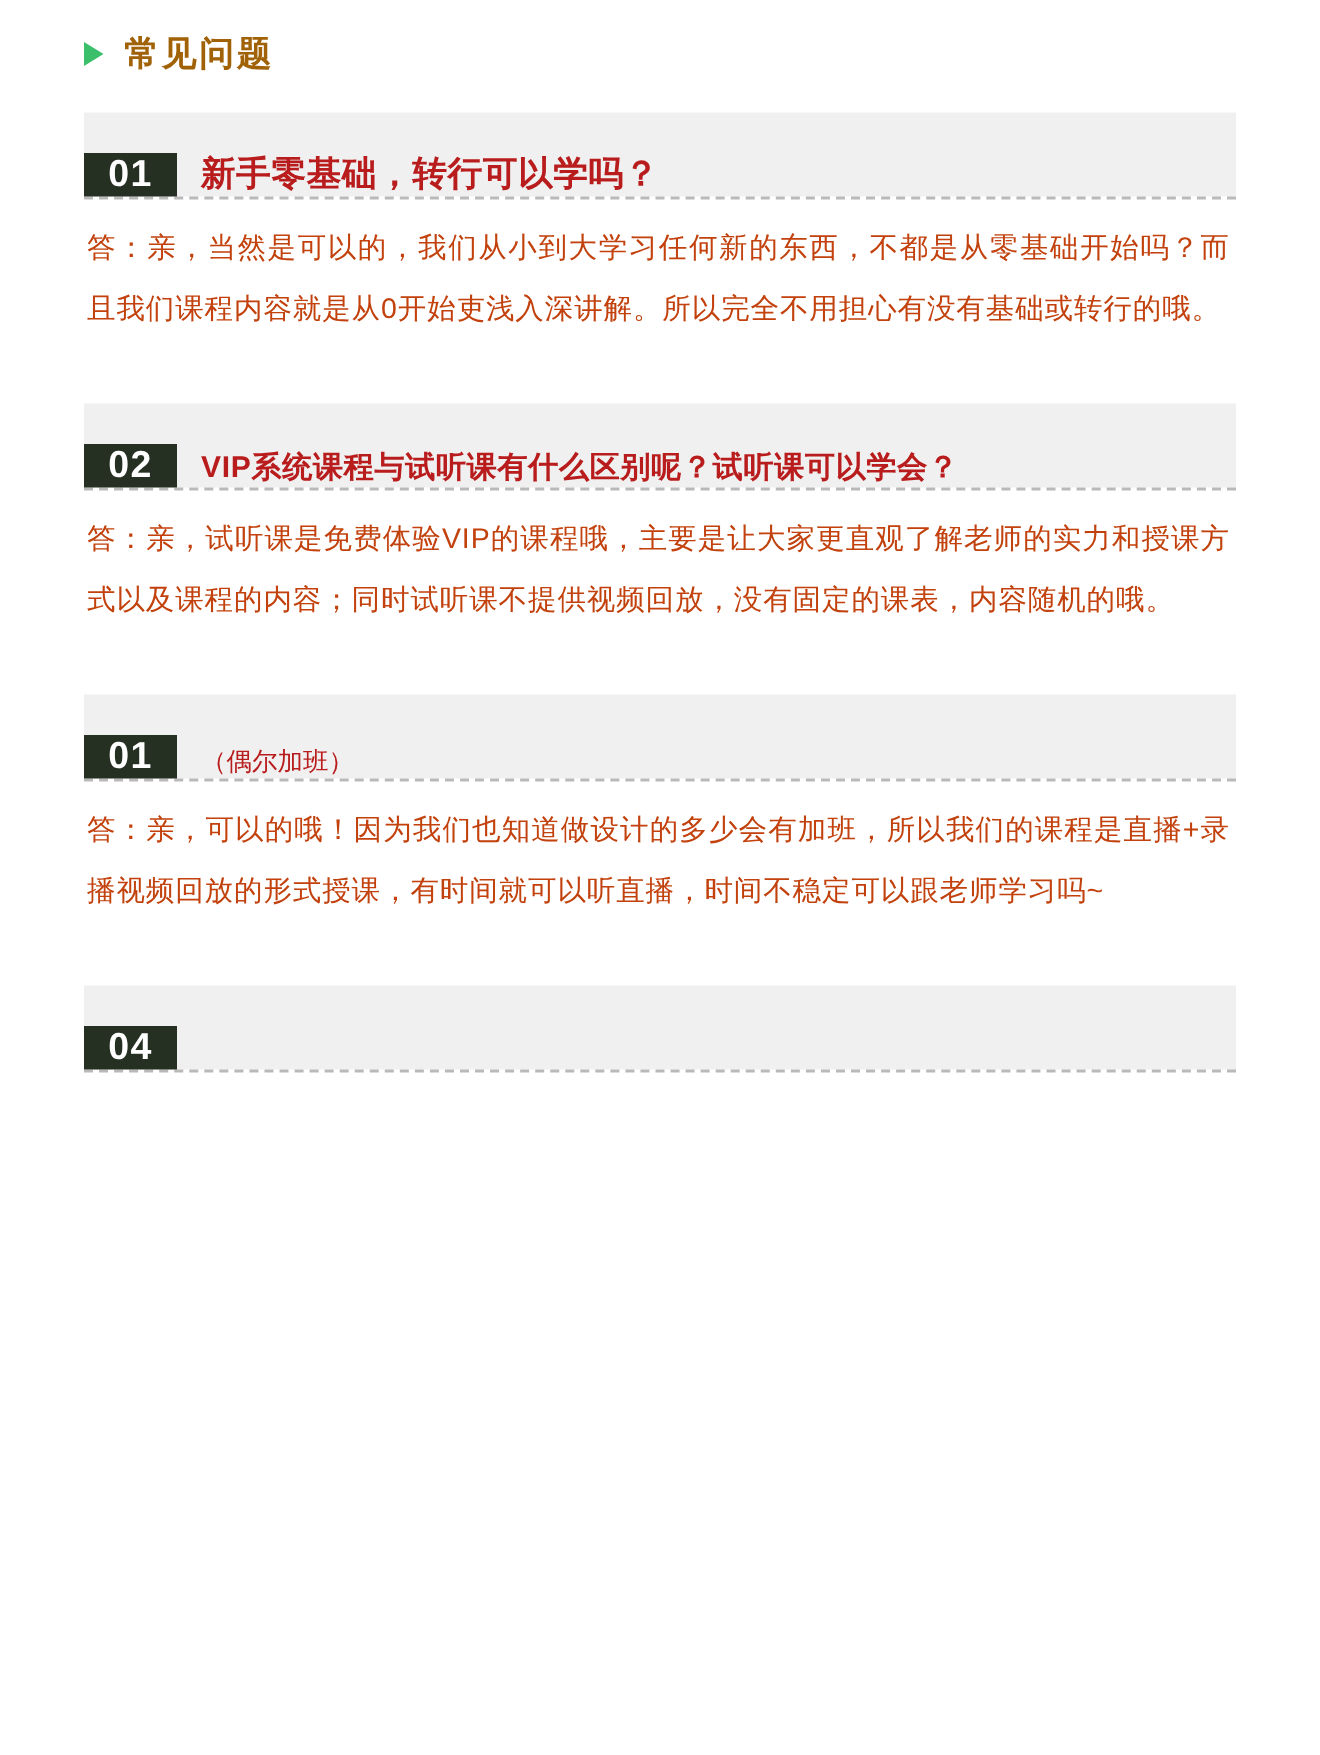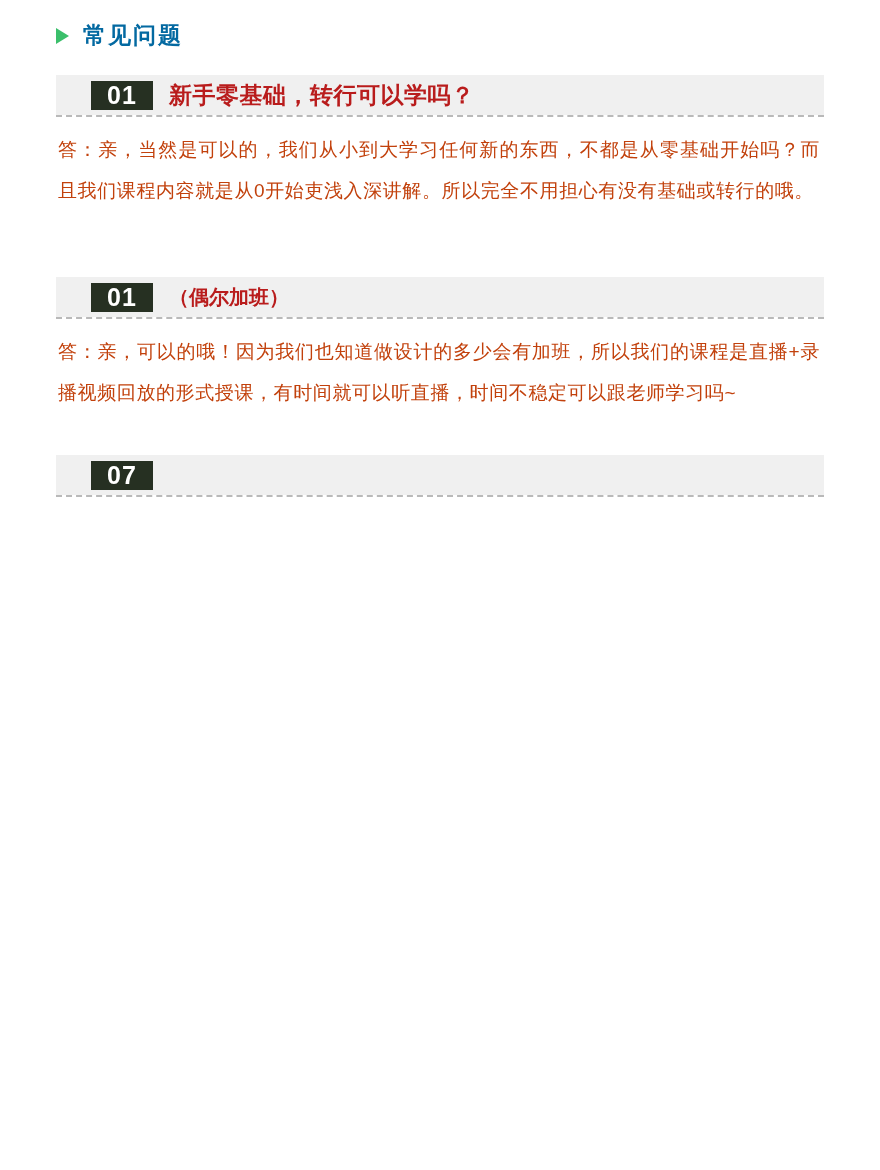--- a/index.html
+++ b/index.html
@@ -36,33 +36,32 @@
     border-left: 13px solid #3bbf6b;
     border-top: 8px solid transparent;
     border-bottom: 8px solid transparent;
     margin-right: 14px;
     flex: none;
   }
   .section-title {
     font-size: 23px;
     font-weight: bold;
     letter-spacing: 2px;
-    color: #0369a1;
+    color: #a16207;
   }
 
   
   .faq-item {
     margin-bottom: 18px;
   }
   .q-row {
     display: flex;
-    align-items: center;
+    align-items: flex-end;
     background: #f0f0f0;
-    height: 40px;
-    padding-left: 35px;
+    height: 56px;
   }
   .q-num {
     background: #263022;
     color: #ffffff;
     font-size: 25px;
     font-weight: bold;
     width: 62px;
     display: flex;
     align-items: center;
     justify-content: center;
@@ -78,22 +77,22 @@
     padding-left: 16px;
     padding-right: 10px;
     letter-spacing: 0.5px;
     white-space: nowrap;
     overflow: hidden;
   }
   .q-text.small {
     font-size: 20px;
   }
   .q-suffix {
-    font-size: 20px;
-    font-weight: bold;
+    font-size: 17px;
+    font-weight: normal;
     letter-spacing: 0px;
   }
   .dashed {
     border-bottom: 2px dashed #b9b9b9;
     height: 0;
     margin-top: 0px;
   }
   .answer {
     font-size: 19px;
     line-height: 41px;
@@ -123,36 +122,47 @@
         <span>新手零基础，转行可以学吗？</span>
         <span class="q-suffix"></span>
       </div>
     </div>
     <div class="dashed"></div>
     <div class="answer">答：亲，当然是可以的，我们从小到大学习任何新的东西，不都是从零基础开始吗？而且我们课程内容就是从0开始吏浅入深讲解。所以完全不用担心有没有基础或转行的哦。</div>
   </div>
 
   <div class="gap-lg"></div>
 
+  <div class="faq-item">
+    <div class="q-row">
+      <div class="q-num">02</div>
+      <div class="q-text small">
+        <span>VIP系统课程与试听课有什么区别呢？试听课可以学会？</span>
+        <span class="q-suffix"></span>
+      </div>
+    </div>
+    <div class="dashed"></div>
+    <div class="answer">答：亲，试听课是免费体验VIP的课程哦，主要是让大家更直观了解老师的实力和授课方式以及课程的内容；同时试听课不提供视频回放，没有固定的课表，内容随机的哦。</div>
+  </div>
 
   <div class="gap-lg"></div>
 
   <div class="faq-item">
     <div class="q-row">
       <div class="q-num">01</div>
       <div class="q-text">
         <span class="q-suffix">（偶尔加班）</span>
       </div>
     </div>
     <div class="dashed"></div>
     <div class="answer">答：亲，可以的哦！因为我们也知道做设计的多少会有加班，所以我们的课程是直播+录播视频回放的形式授课，有时间就可以听直播，时间不稳定可以跟老师学习吗~</div>
   </div>
 
   <div class="gap-lg"></div>
 
   <div class="faq-item">
     <div class="q-row">
-      <div class="q-num">07</div>
+      <div class="q-num">04</div>
     </div>
     <div class="dashed"></div>
   </div>
 
 </div>
 
 </body></html>

